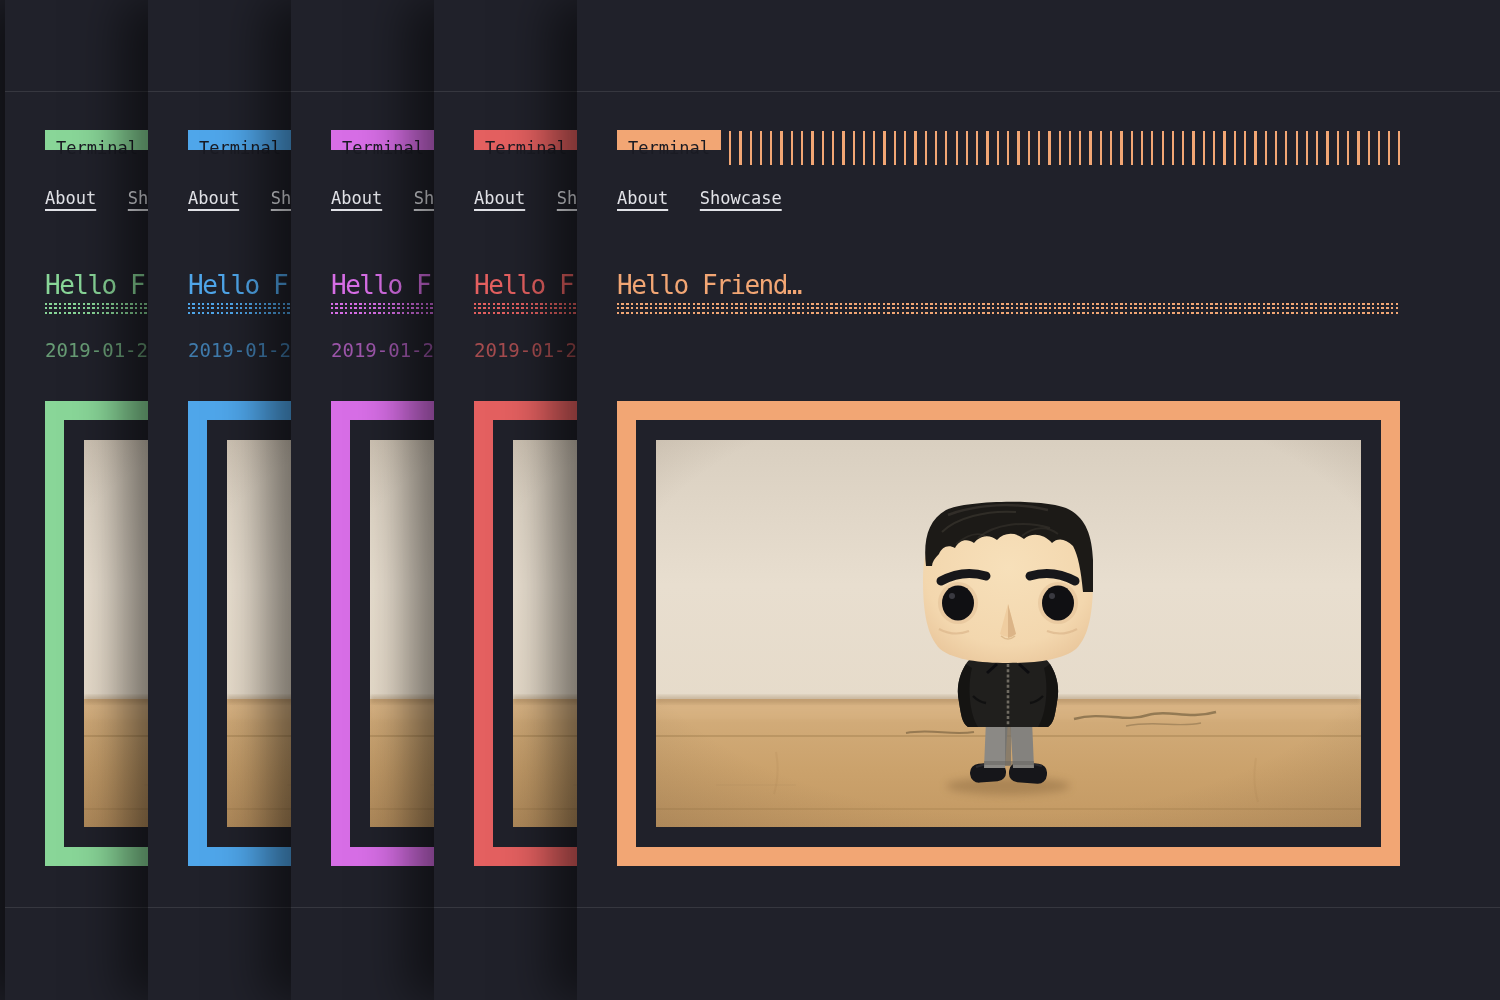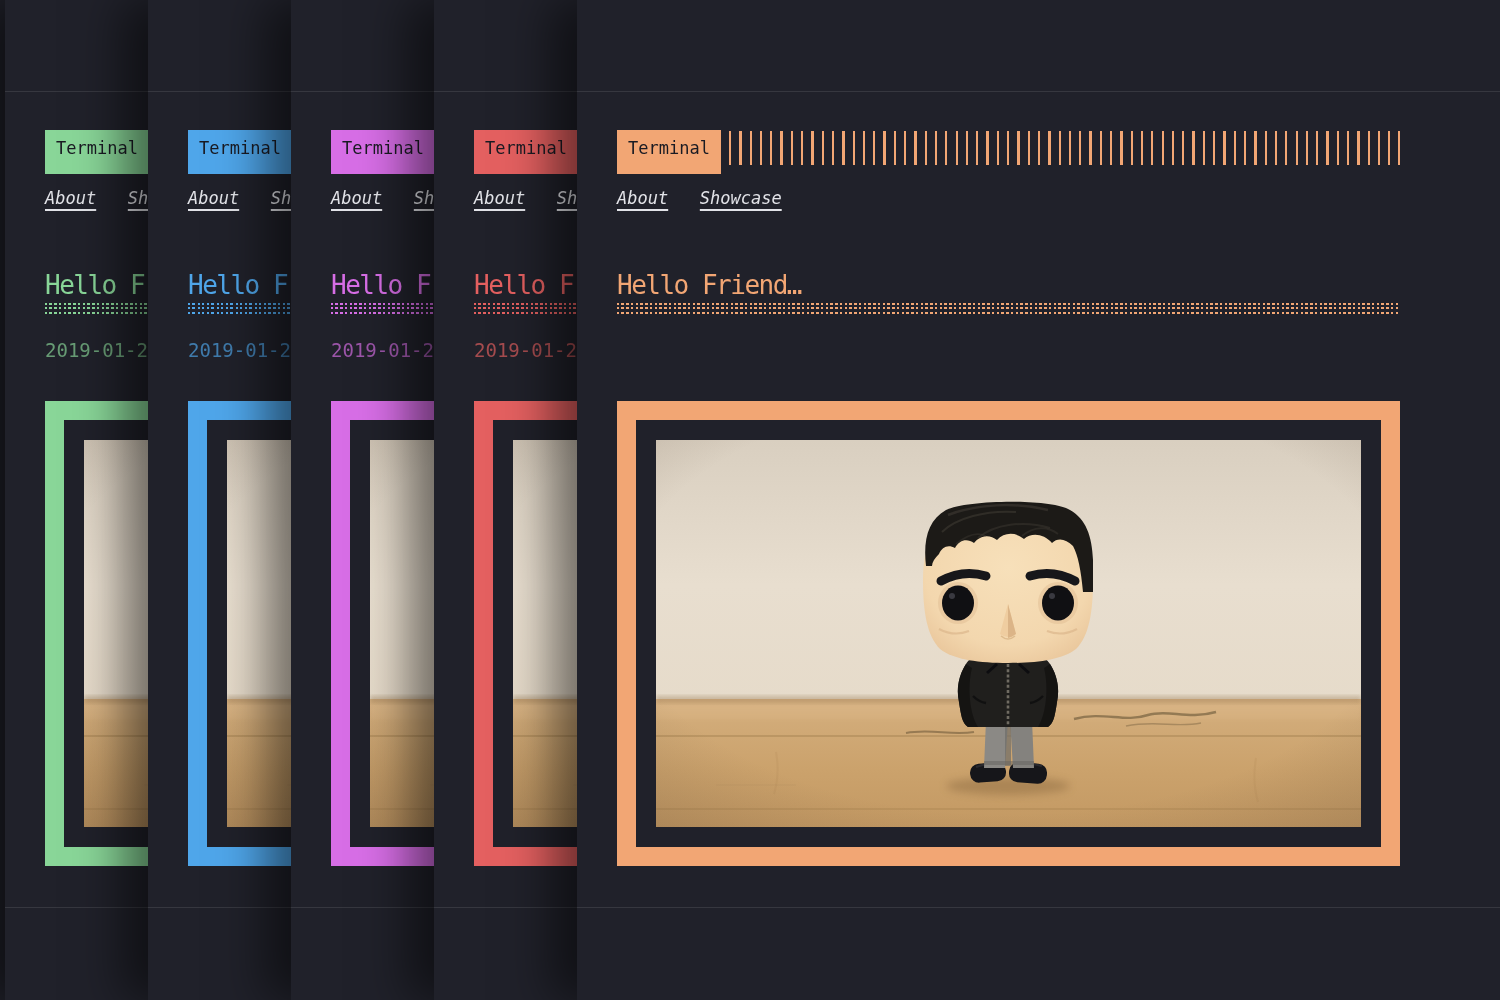--- a/index.html
+++ b/index.html
@@ -20,33 +20,33 @@
     background:rgba(255,255,255,.10);
   }
   .panel::before{top:91px;}
   .panel::after{top:907px;}
 
   .logo-row{
     position:absolute;top:130px;left:40px;width:783px;height:36px;
     display:flex;align-items:flex-start;
   }
   .logo{
-    display:inline-block;height:44px;line-height:36px;padding:0 11px;
+    display:inline-block;height:20px;line-height:36px;padding:0 11px;
     background:var(--accent);color:#1a1b23;font-size:17px;white-space:nowrap;
   }
   .bars{
     flex:1;height:34px;margin-left:8px;margin-top:1px;
     background-image:repeating-linear-gradient(90deg,
       var(--accent) 0 2.2px, transparent 2.2px 10.3px);
   }
   .menu{position:absolute;top:186px;left:40px;line-height:24px;white-space:nowrap;}
   .menu a{
     color:#e2e3e8;font-size:17px;text-decoration:underline;
     text-underline-offset:5px;text-decoration-thickness:1.5px;
-    margin-right:22px;cursor:pointer;font-style:italic;
+    margin-right:22px;cursor:pointer;
   }
   .post-title{
     position:absolute;top:268px;left:40px;margin:0;white-space:nowrap;
     font-size:26px;font-weight:400;letter-spacing:-1.5px;line-height:34px;
     color:var(--accent);
   }
   .divider{
     position:absolute;top:303px;left:40px;width:783px;height:11px;
     background-image:
       repeating-linear-gradient(90deg,var(--accent) 0 2.2px,transparent 2.2px 4.4px,var(--accent) 4.4px 6.6px,transparent 6.6px 9.5px),

